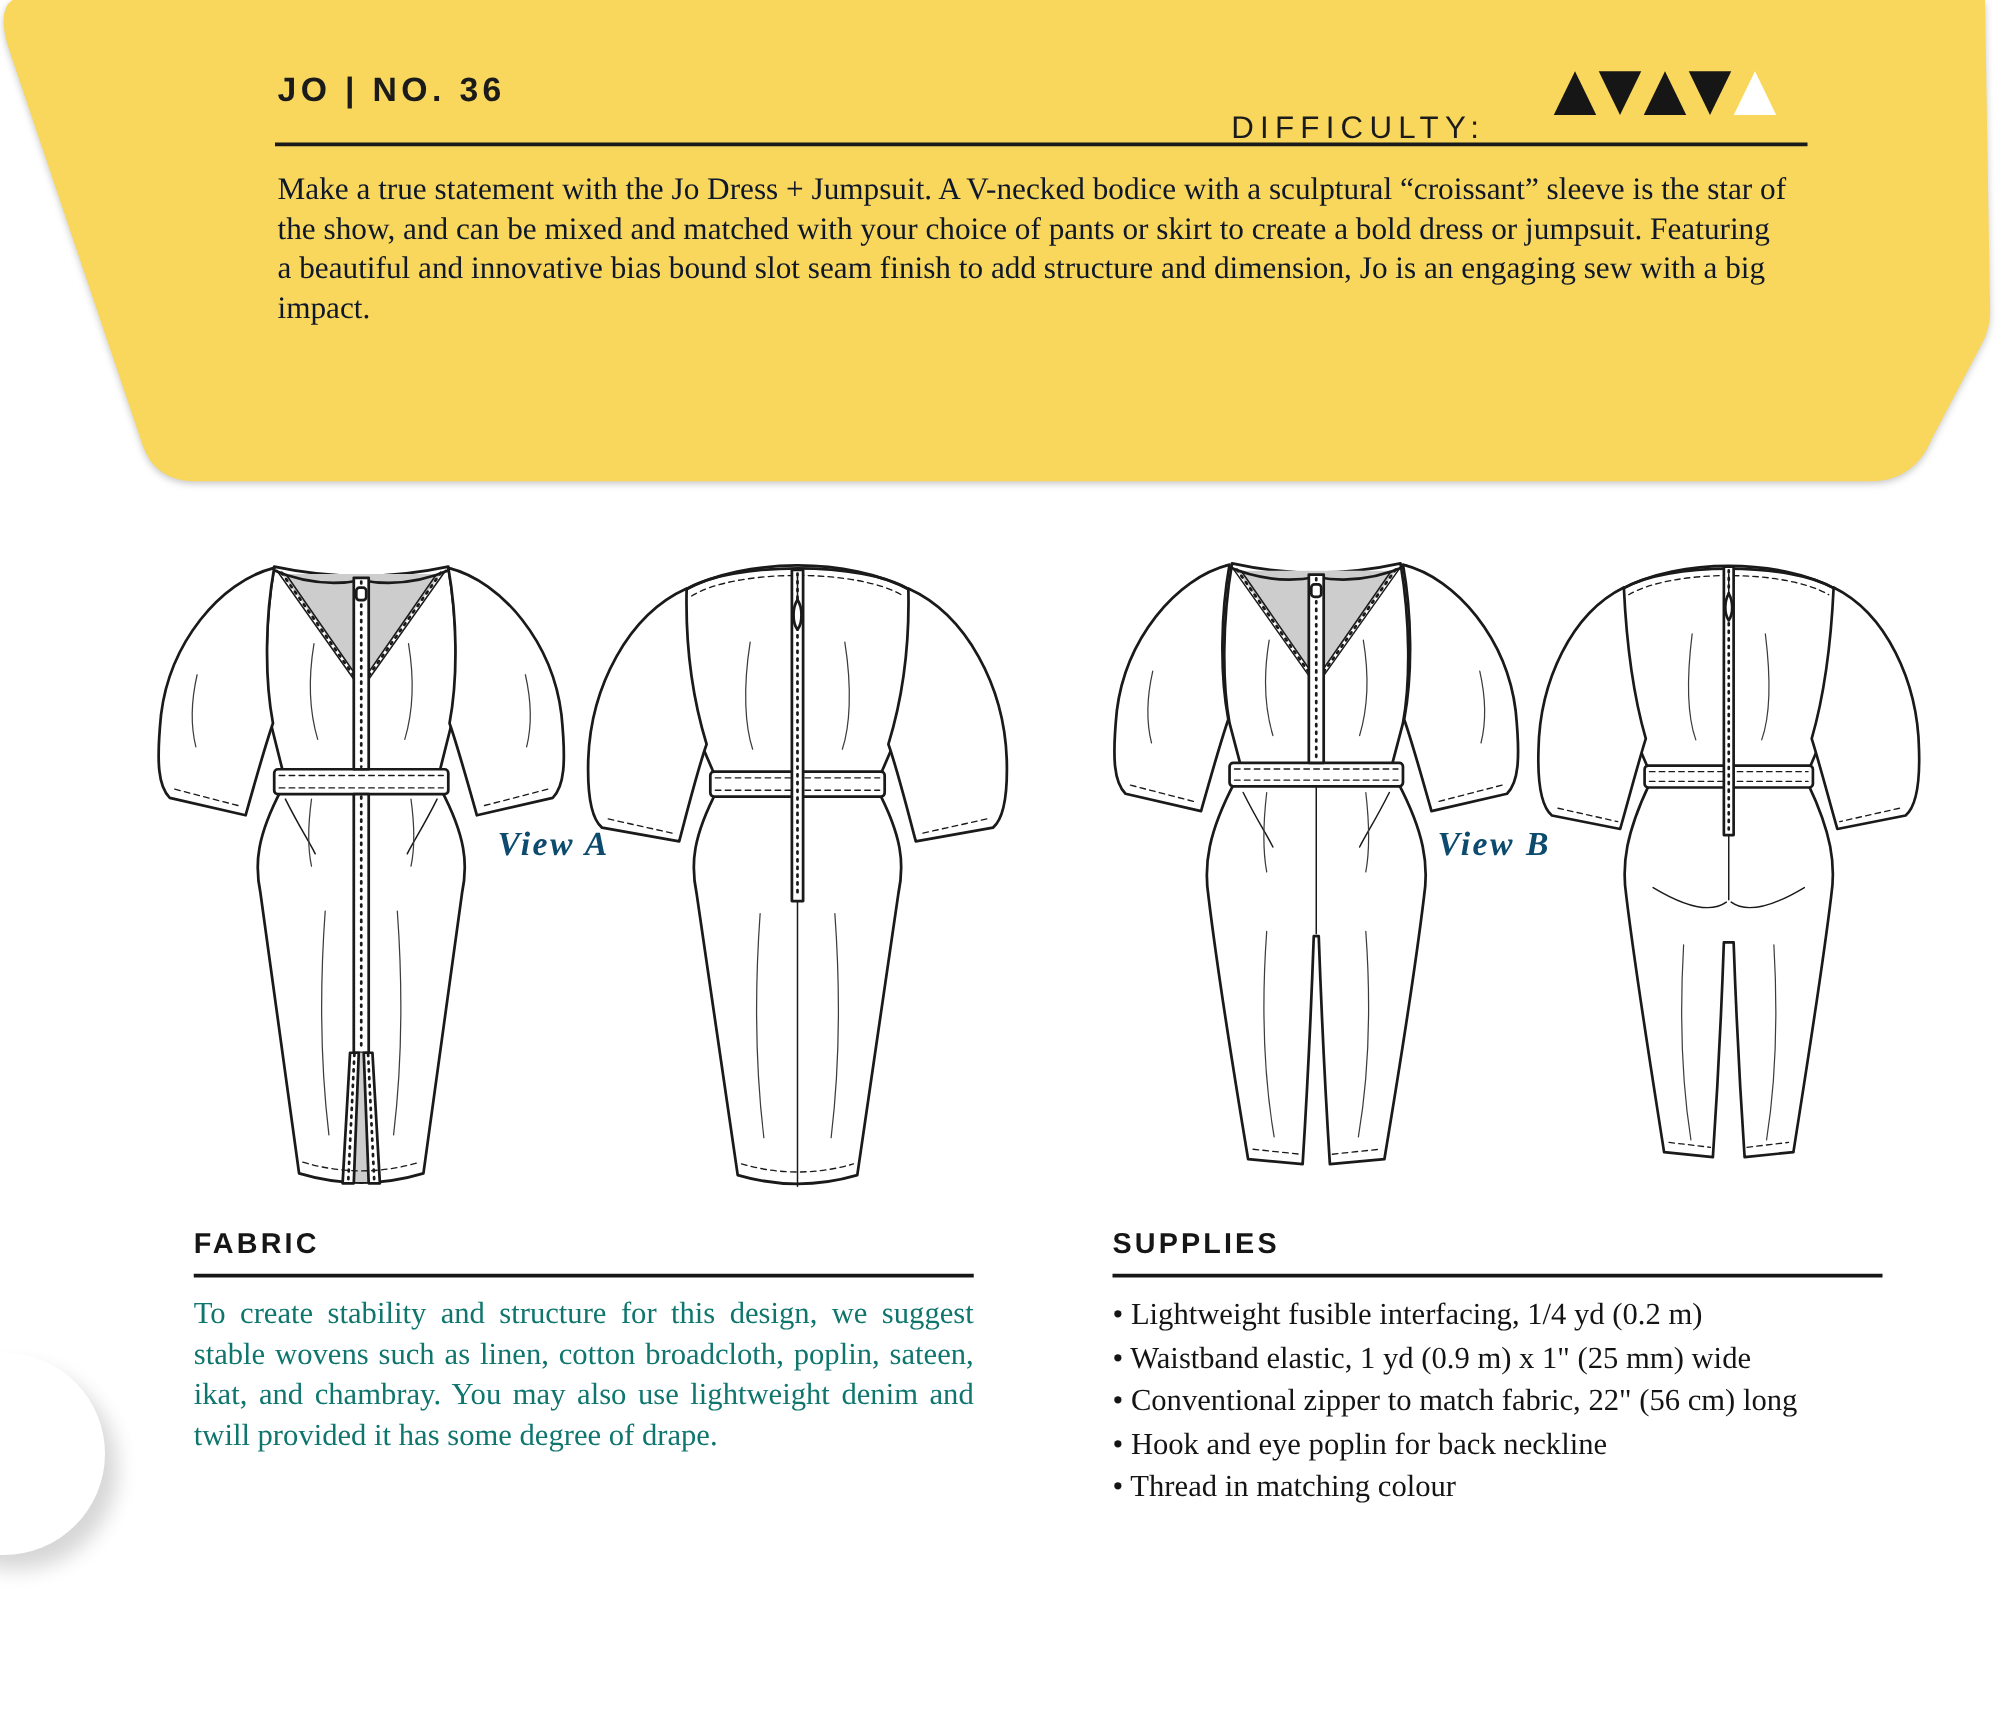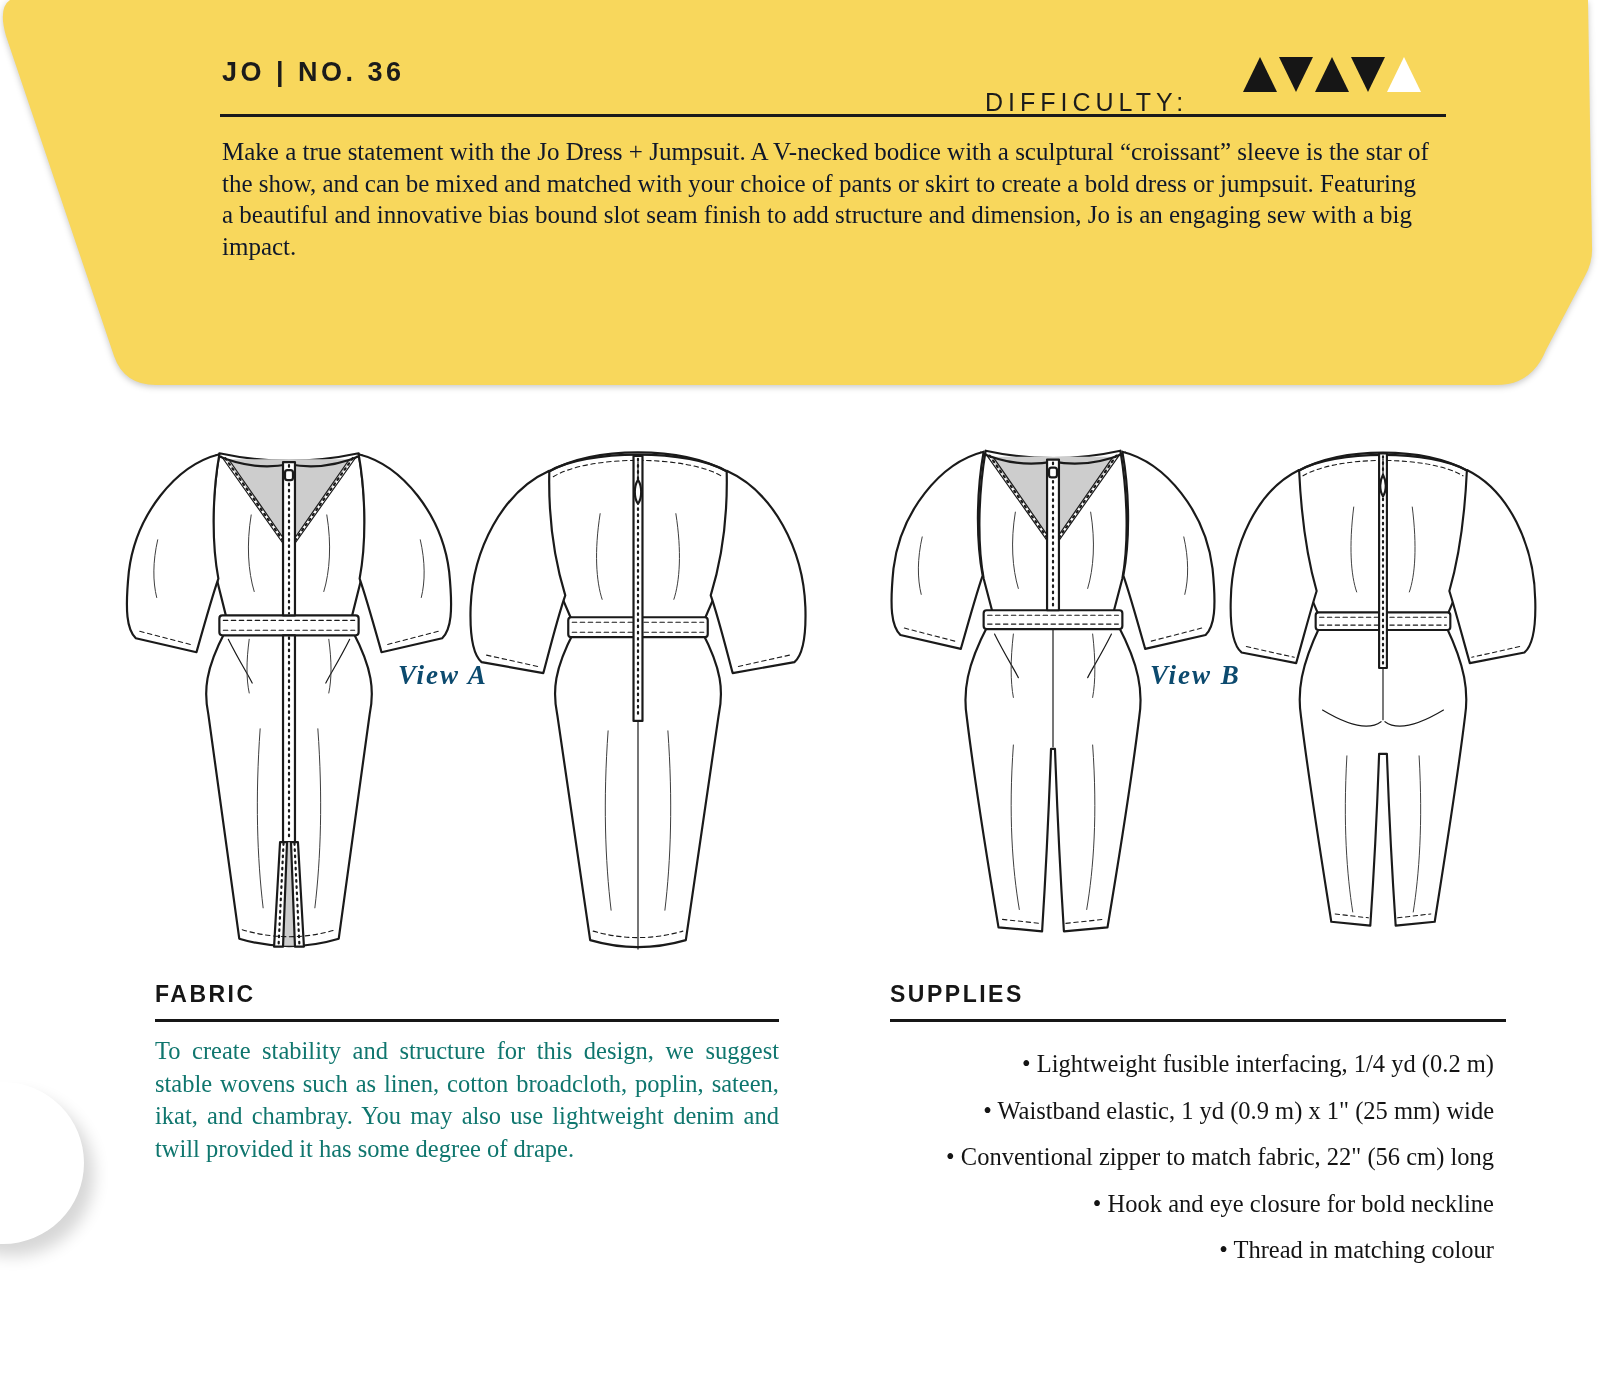--- a/index.html
+++ b/index.html
@@ -33,21 +33,21 @@
   .view-label{position:absolute;font-family:"Liberation Serif",serif;font-style:italic;font-weight:700;
               font-size:27px;letter-spacing:2px;color:#0c4a6e;}
 
   
   .sec-head{position:absolute;font-family:"Liberation Sans",sans-serif;font-size:23px;font-weight:600;
             letter-spacing:2.5px;color:#161616;}
   .sec-rule{position:absolute;height:3px;background:#161616;}
   .fabric-body{position:absolute;left:155px;top:1035px;width:624px;font-size:24.5px;line-height:32.5px;
                text-align:justify;color:#0f766e;}
   .supplies-list{position:absolute;left:890px;top:1035px;width:616px;font-size:24.5px;line-height:34.5px;color:#141414;}
-  .supplies-item{margin:12px;text-align:right;}
+  .supplies-item{margin:0;}
   .supplies-item .it{font-style:italic;}
 
   
   .page-curl{position:absolute;left:-78px;top:1082px;width:162px;height:162px;border-radius:50%;
              background:#ffffff;box-shadow:10px 12px 16px rgba(0,0,0,0.16);}
 </style>
 </head>
 <body>
 
 <div class="page">
@@ -199,19 +199,19 @@
   <div class="sec-head" style="left:155px;top:981px;">FABRIC</div>
   <div class="sec-rule" style="left:155px;top:1019px;width:624px;"></div>
   <div class="fabric-body">To create stability and structure for this design, we suggest stable wovens such as linen, cotton broadcloth, poplin, sateen, ikat, and chambray. You may also use lightweight denim and twill provided it has some degree of drape.</div>
 
   <div class="sec-head" style="left:890px;top:981px;">SUPPLIES</div>
   <div class="sec-rule" style="left:890px;top:1019px;width:616px;"></div>
   <div class="supplies-list">
     <div class="supplies-item"><span>• Lightweight fusible interfacing, 1/4 yd (0.2 m)</span></div>
     <div class="supplies-item"><span>• Waistband elastic, 1 yd (0.9 m) x 1" (25 mm) wide</span></div>
     <div class="supplies-item"><span>• Conventional zipper to match fabric, 22" (56 cm) long</span></div>
-    <div class="supplies-item"><span>• Hook and eye closure for bold neckline</span></div>
+    <div class="supplies-item"><span>• Hook and eye poplin for back neckline</span></div>
     <div class="supplies-item"><span>• Thread in matching colour</span></div>
   </div>
 
   <div class="page-curl"></div>
 
 </div>
 
 </body></html>

